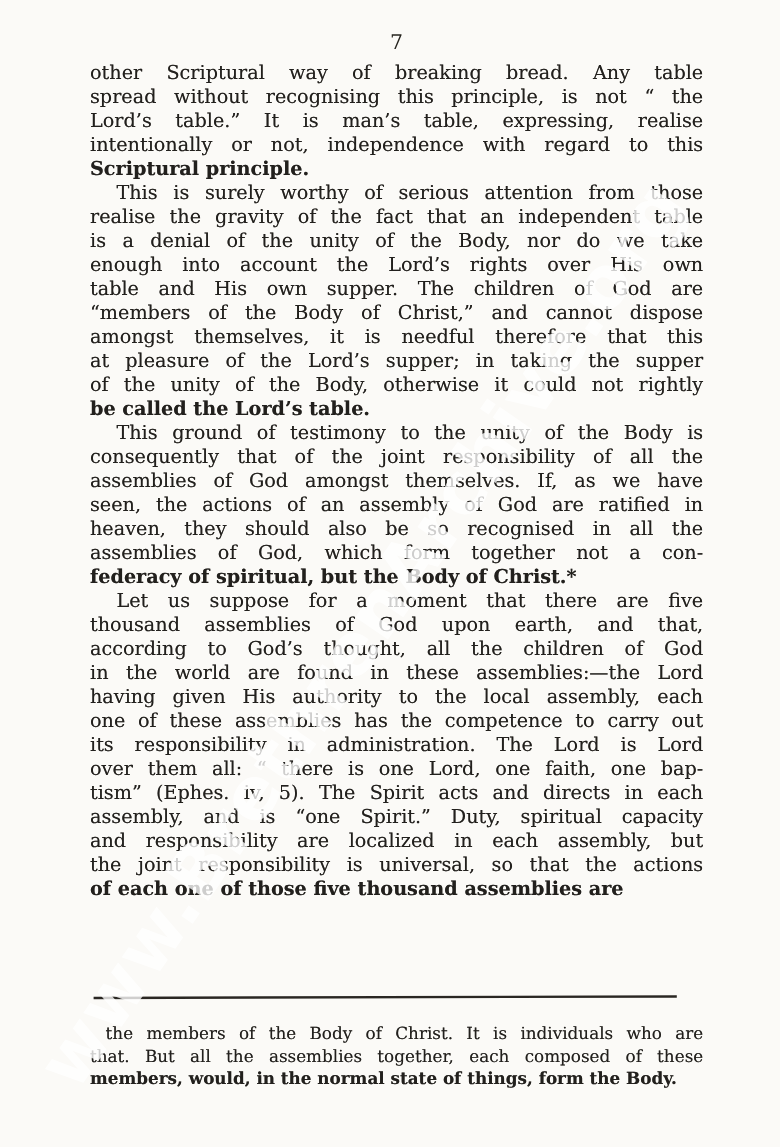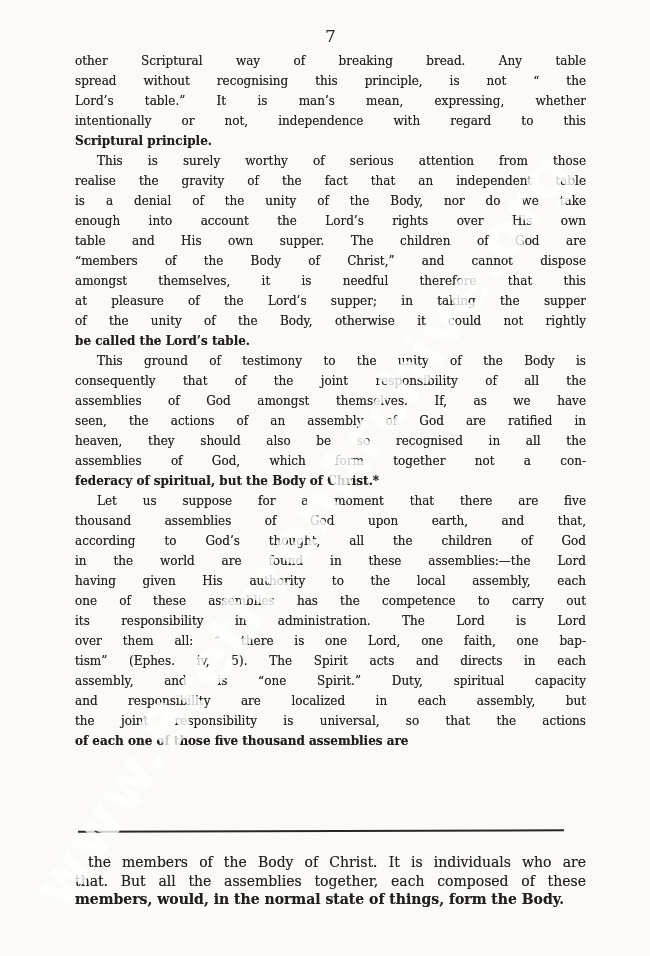--- a/index.html
+++ b/index.html
@@ -23,21 +23,21 @@
     width: 511px;
     text-align: center;
     font-size: 17px;
     color: #26241f;
   }
   .body-text {
     position: absolute;
     top: 51px;
     left: 75px;
     width: 511px;
-    font-size: 12px;
+    font-size: 16px;
     line-height: 20px;
     text-shadow: 0 0 0.5px rgba(32,30,26,0.55);
   }
   .line {
     height: 20px;
     text-align: justify;
     text-align-last: justify;
   }
   .line.last { text-align-last: left; font-weight: bold; }
   .para.indent .line:first-child { text-indent: 22px; }
@@ -81,21 +81,21 @@
 <body>
 
 <div class="page">
 
   <div class="page-number">7</div>
 
   <div class="body-text">
       <div class="para">
         <div class="line">other Scriptural way of breaking bread.  Any table</div>
         <div class="line">spread without recognising this principle, is not “ the</div>
-        <div class="line">Lord’s table.”  It is man’s mean, expressing, whether</div>
+        <div class="line">Lord’s table.”  It is man’s table, expressing, realise</div>
         <div class="line">intentionally or not, independence with regard to this</div>
         <div class="line last">Scriptural principle.</div>
       </div>
       <div class="para indent">
         <div class="line">This is surely worthy of serious attention from those</div>
         <div class="line">realise the gravity of the fact that an independent table</div>
         <div class="line">is a denial of the unity of the Body, nor do we take</div>
         <div class="line">enough into account the Lord’s rights over His own</div>
         <div class="line">table and His own supper.  The children of God are</div>
         <div class="line">“members of the Body of Christ,” and cannot dispose</div>

